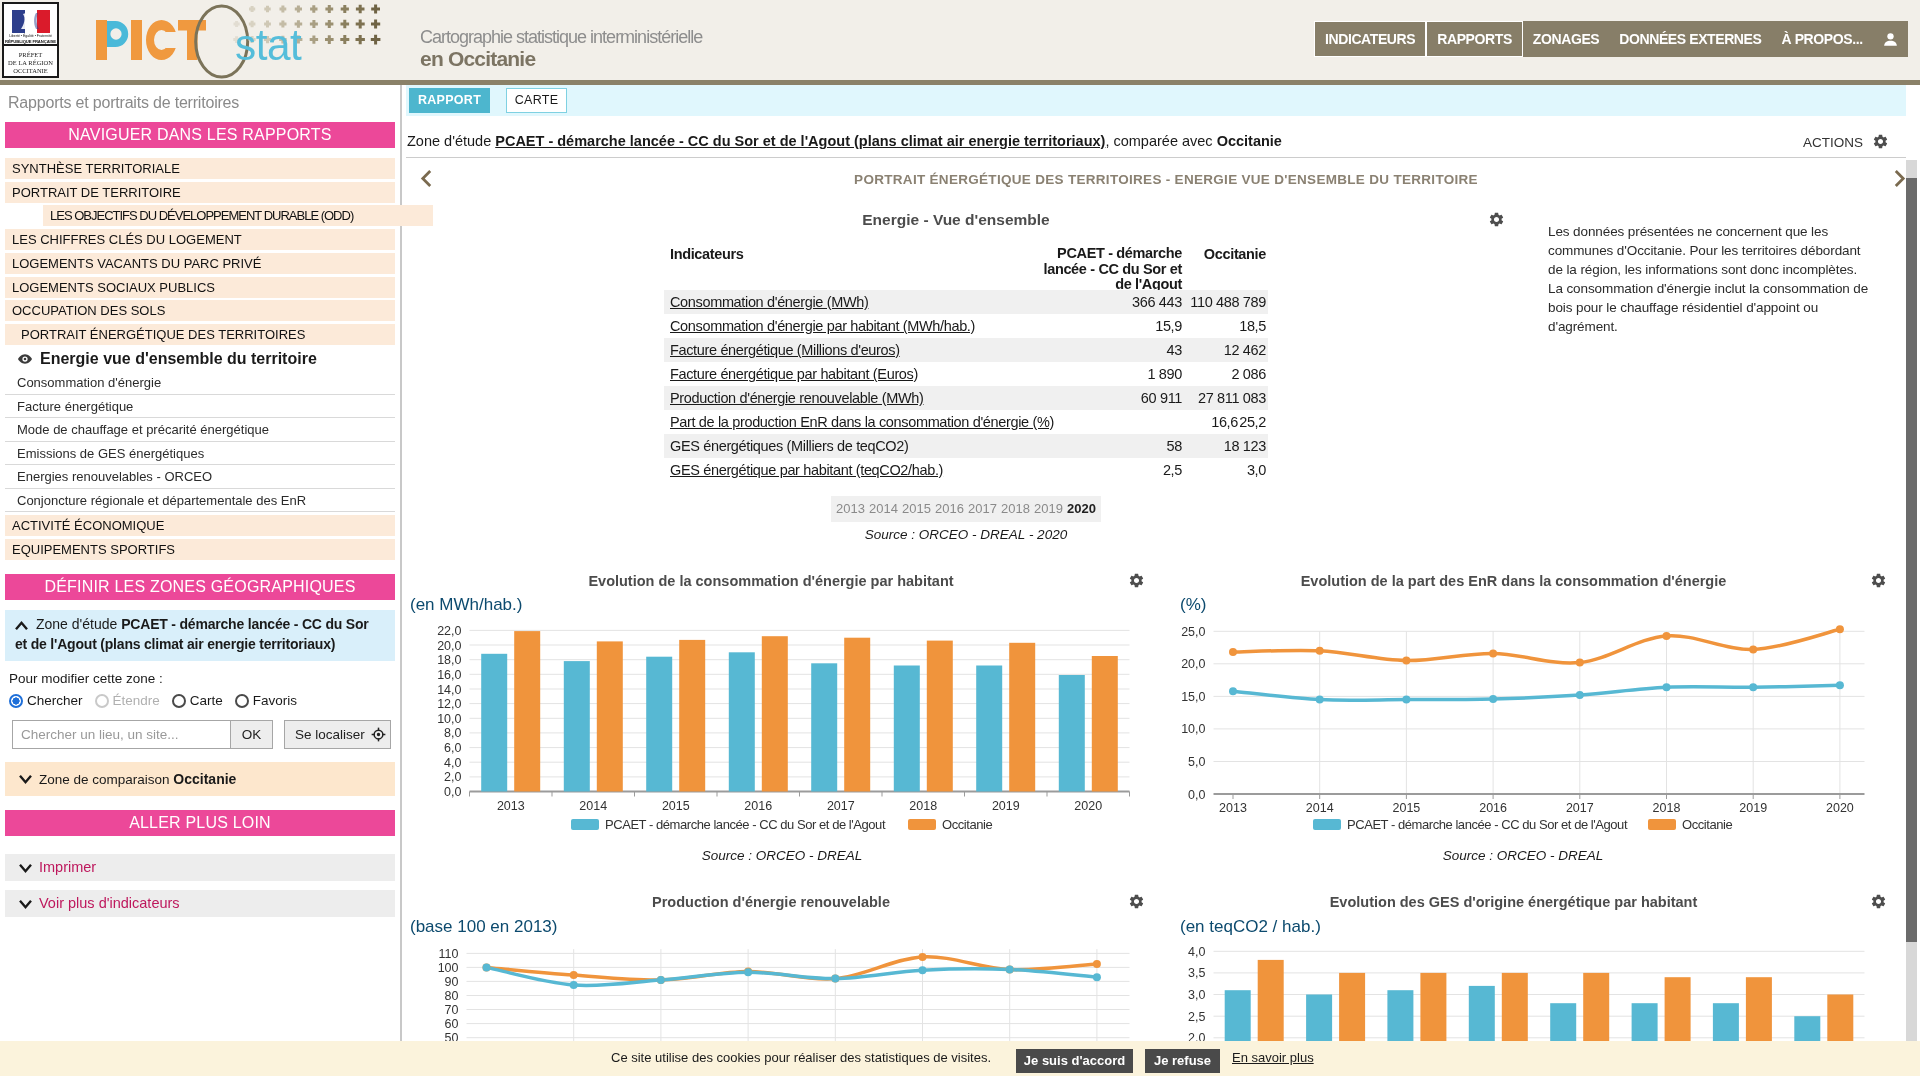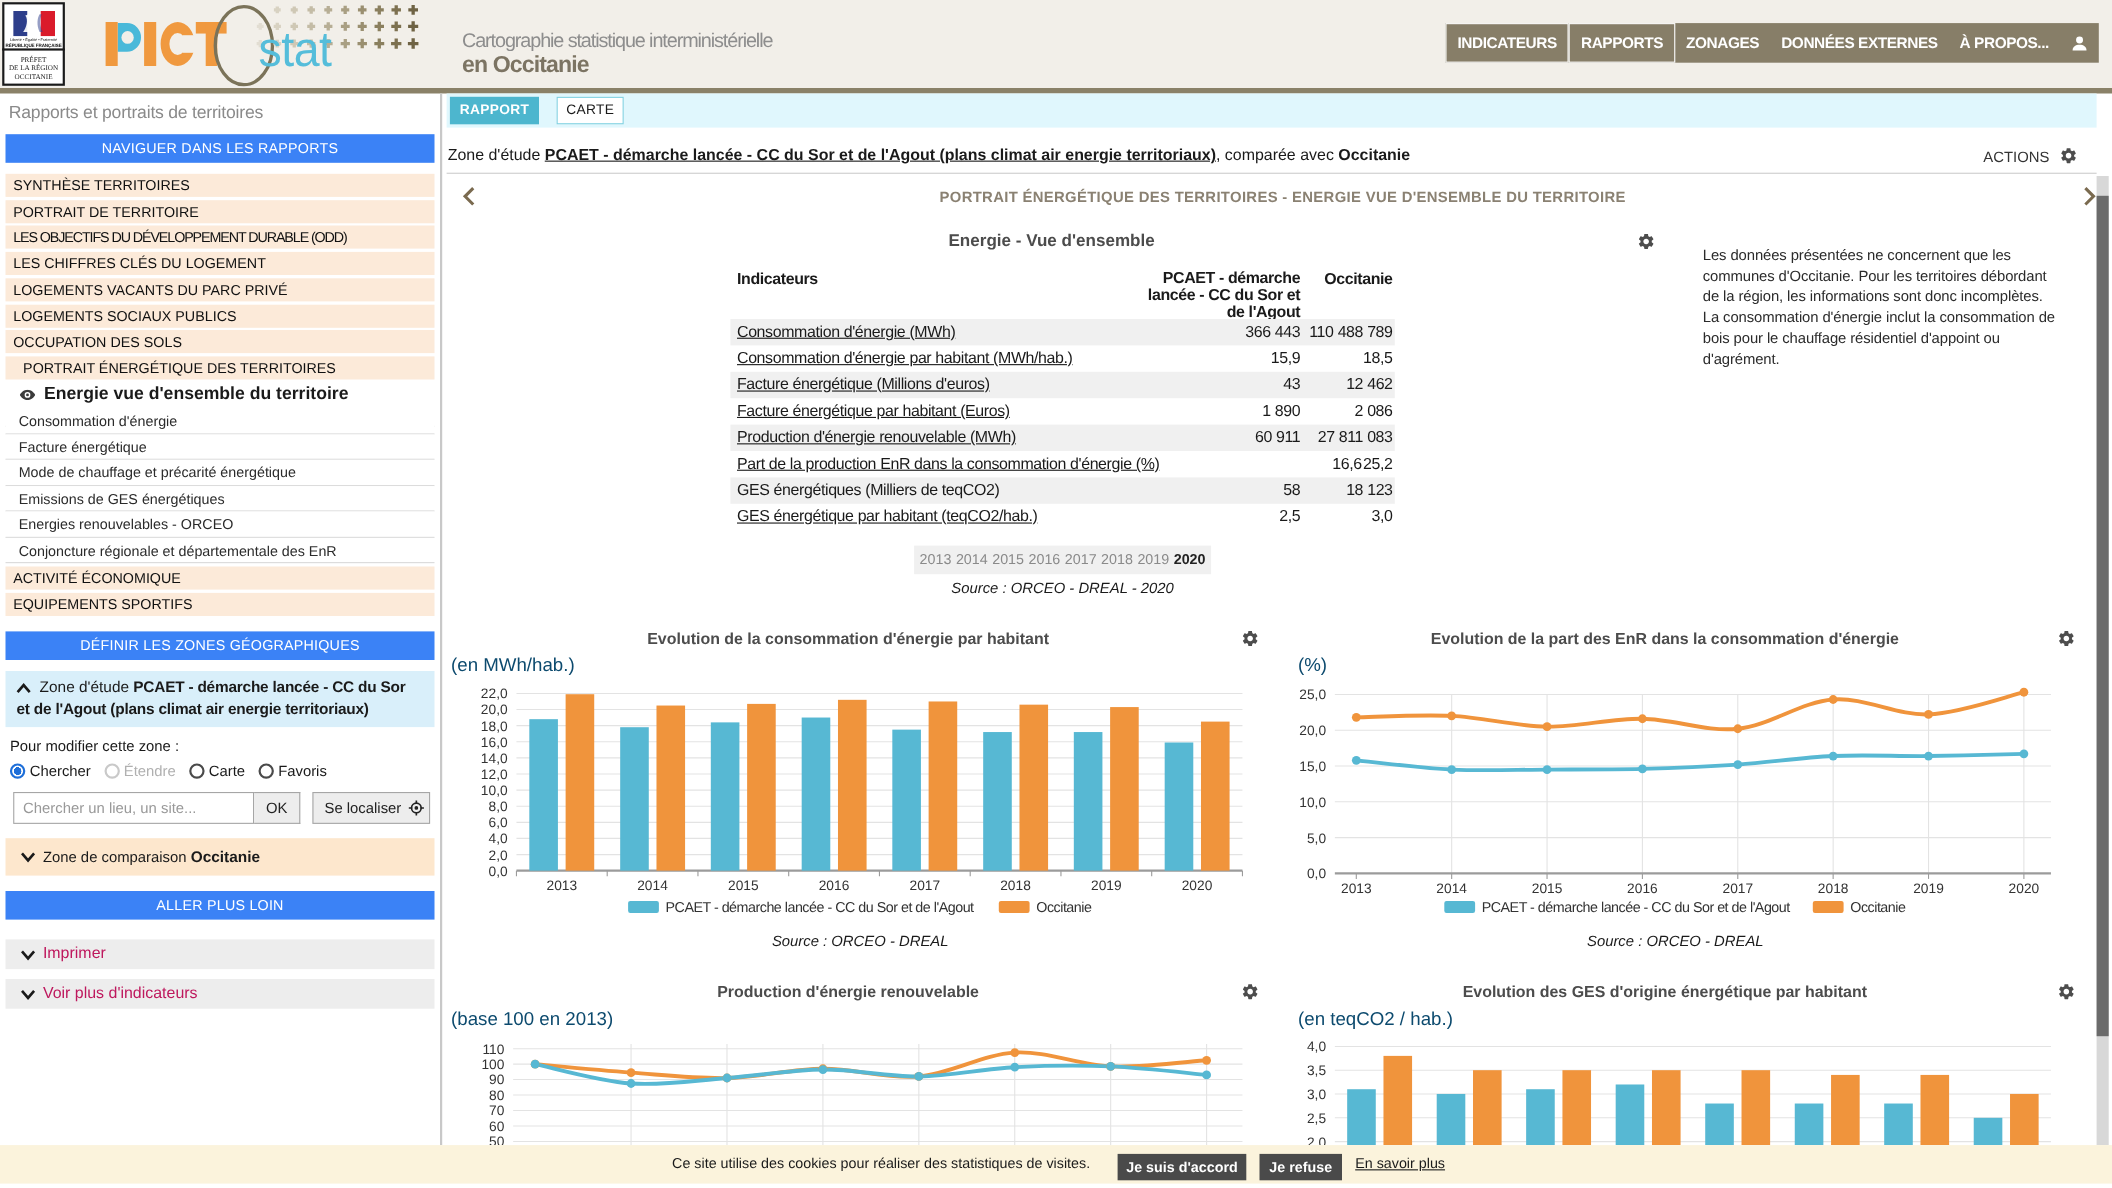--- a/index.html
+++ b/index.html
@@ -9,21 +9,21 @@
 #hborder { position:absolute; left:0; top:80px; width:1920px; height:5px; background:#8a8168; }
 #marianne { position:absolute; left:2px; top:2px; width:57px; height:76px; background:#fff; border:2px solid #1a1a1a; font-family:"Liberation Sans",sans-serif;}
 #subtitle1 { position:absolute; left:420px; top:27px; font-size:18px; color:#8d8d8d; letter-spacing:-1px; }
 #subtitle2 { position:absolute; left:420px; top:47px; font-size:21px; font-weight:bold; color:#7c7463; letter-spacing:-0.8px; }
 #logo-stat { position:absolute; left:235px; top:22px; font-size:45px; line-height:45px; color:#55bdda; transform:scaleX(0.94); transform-origin:0 0; letter-spacing:-0.5px;}
 #nav { position:absolute; left:1314px; top:21px; height:36px; background:#877e68; display:flex; align-items:stretch; }
 #nav .it { color:#fff; font-size:14px; font-weight:bold; display:flex; align-items:center; padding:0 10px; letter-spacing:-0.4px; white-space:nowrap; }
 #nav .boxed { border:1px solid #fff; }
 #sidebar-border { position:absolute; left:400px; top:85px; width:2px; height:956px; background:#c8c8c8; }
 #sb-title { position:absolute; left:8px; top:94px; font-size:16px; color:#8a8a8a; letter-spacing:-0.2px; }
-.sb-bar { position:absolute; left:5px; width:390px; height:26px; background:#3b82f6; color:#fff; font-size:13px; text-align:center; line-height:26px; letter-spacing:0.2px; }
+.sb-bar { position:absolute; left:5px; width:390px; height:26px; background:#ec4899; color:#fff; font-size:16px; text-align:center; line-height:26px; letter-spacing:0.2px; }
 .sb-item { position:absolute; left:5px; width:390px; height:21px; background:#fcead9; color:#111; font-size:13px; line-height:21px; padding-left:7px; white-space:nowrap; overflow:hidden; }
 .sb-sub { position:absolute; left:5px; width:390px; height:23.5px; color:#2b2b2b; font-size:13px; line-height:23.5px; padding-left:12px; border-bottom:1px solid #d9d9d9; white-space:nowrap; background:#fff;}
 #zone-box { position:absolute; left:5px; top:610px; width:390px; height:51px; background:#d9effa; font-size:14px; color:#1a1a1a; }
 .gray-bar { position:absolute; left:5px; width:390px; height:27px; background:#ededed; font-size:14.5px; color:#be185d; line-height:27px; padding-left:34px; }
 #cmp-bar { position:absolute; left:5px; top:762px; width:390px; height:34px; background:#fde7cd; font-size:13.5px; color:#1a1a1a; line-height:34px; padding-left:34px; }
 .rad { display:inline-block; width:14px; height:14px; border:2px solid #555; border-radius:50%; position:relative; top:3px; margin-right:4px; background:#fff; }
 #srch { position:absolute; left:12px; top:720px; width:219px; height:29px; border:1px solid #a6a6a6; font-size:13.5px; color:#999; line-height:27px; padding-left:8px; background:#fff; }
 #btn-ok { position:absolute; left:231px; top:720px; width:42px; height:29px; background:#ededed; border:1px solid #a6a6a6; border-left:none; font-size:13.5px; color:#222; text-align:center; line-height:27px; }
 #btn-loc { position:absolute; left:284px; top:720px; width:107px; height:29px; background:#ededed; border:1px solid #a6a6a6; font-size:13.5px; color:#222; line-height:27px; padding-left:10px;}
 #tabstrip { position:absolute; left:406px; top:85px; width:1500px; height:31px; background:#e0f7fd; }
@@ -116,23 +116,23 @@
   <div class="it" style="padding:0 8px;">
       <svg width="19" height="19" viewBox="0 0 24 24" fill="#fff">
         <circle cx="12" cy="8" r="4"></circle>
         <path d="M12 13.5c-4.5 0-8 2.2-8 6.5h16c0-4.3-3.5-6.5-8-6.5z"></path>
       </svg>
     </div>
 </div>
 <div id="sidebar-border"></div>
 <div id="sb-title">Rapports et portraits de territoires</div>
 <div class="sb-bar" style="top:122px;">NAVIGUER DANS LES RAPPORTS</div>
-<div class="sb-item" style="top:158.0px;">SYNTHÈSE TERRITOIRES</div>
+<div class="sb-item" style="top:158.0px;">SYNTHÈSE TERRITORIALE</div>
 <div class="sb-item" style="top:181.7px;">PORTRAIT DE TERRITOIRE</div>
-<div class="sb-item" style="top:205.4px;letter-spacing:-1px;">LES OBJECTIFS DU DÉVELOPPEMENT DURABLE (ODD)</div>
+<div class="sb-item" style="top:205.4px;letter-spacing:-1px;margin-left:38px;">LES OBJECTIFS DU DÉVELOPPEMENT DURABLE (ODD)</div>
 <div class="sb-item" style="top:229.1px;">LES CHIFFRES CLÉS DU LOGEMENT</div>
 <div class="sb-item" style="top:252.8px;">LOGEMENTS VACANTS DU PARC PRIVÉ</div>
 <div class="sb-item" style="top:276.5px;">LOGEMENTS SOCIAUX PUBLICS</div>
 <div class="sb-item" style="top:300.2px;">OCCUPATION DES SOLS</div>
 <div class="sb-item" style="top:323.9px;padding-left:16px;">PORTRAIT ÉNERGÉTIQUE DES TERRITOIRES</div>
 <div class="sb-sub" style="top:346px;height:42px;line-height:25px;font-weight:bold;font-size:16px;color:#1a1a1a;"><svg style="position:absolute;left:13px;top:8px;" width="14" height="10" viewBox="0 0 24 16">
       <path d="M12 0 C6 0 1.5 5 0 8 C1.5 11 6 16 12 16 C18 16 22.5 11 24 8 C22.5 5 18 0 12 0 Z" fill="#3b3b3b"></path>
       <circle cx="12" cy="8" r="4.5" fill="#fff"></circle>
       <circle cx="12" cy="8" r="2.2" fill="#3b3b3b"></circle>
     </svg><span style="margin-left:23px;">Energie vue d'ensemble du territoire</span></div>

